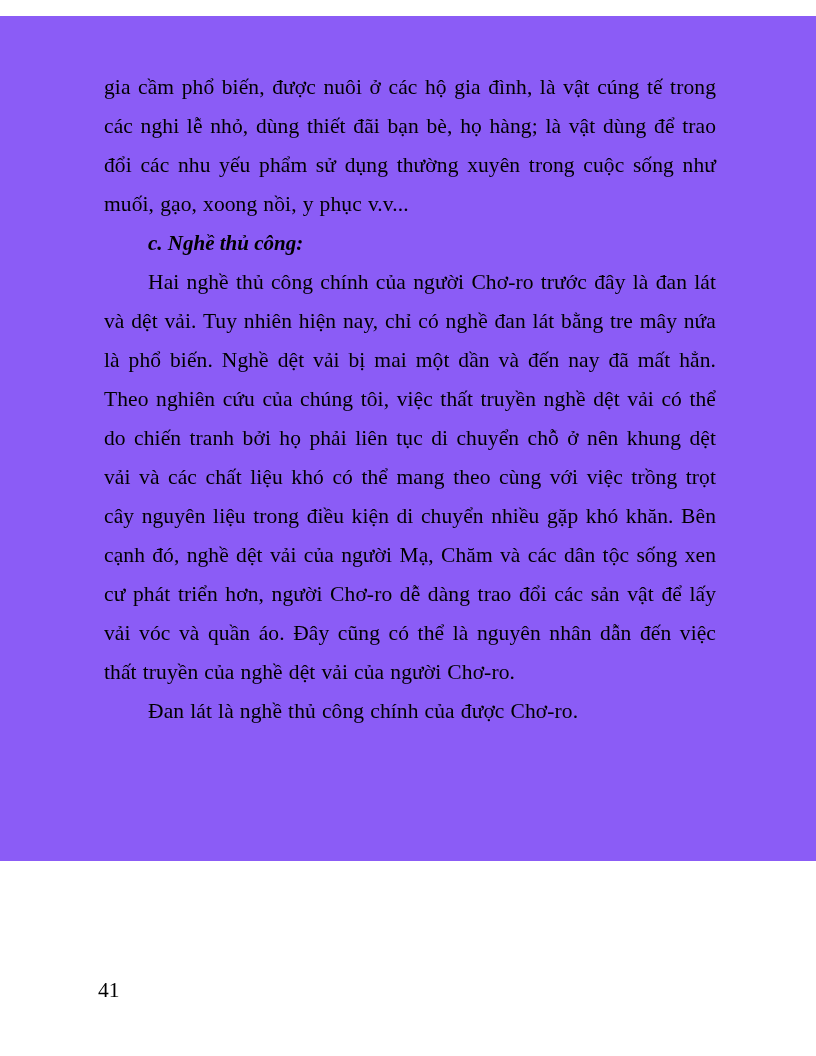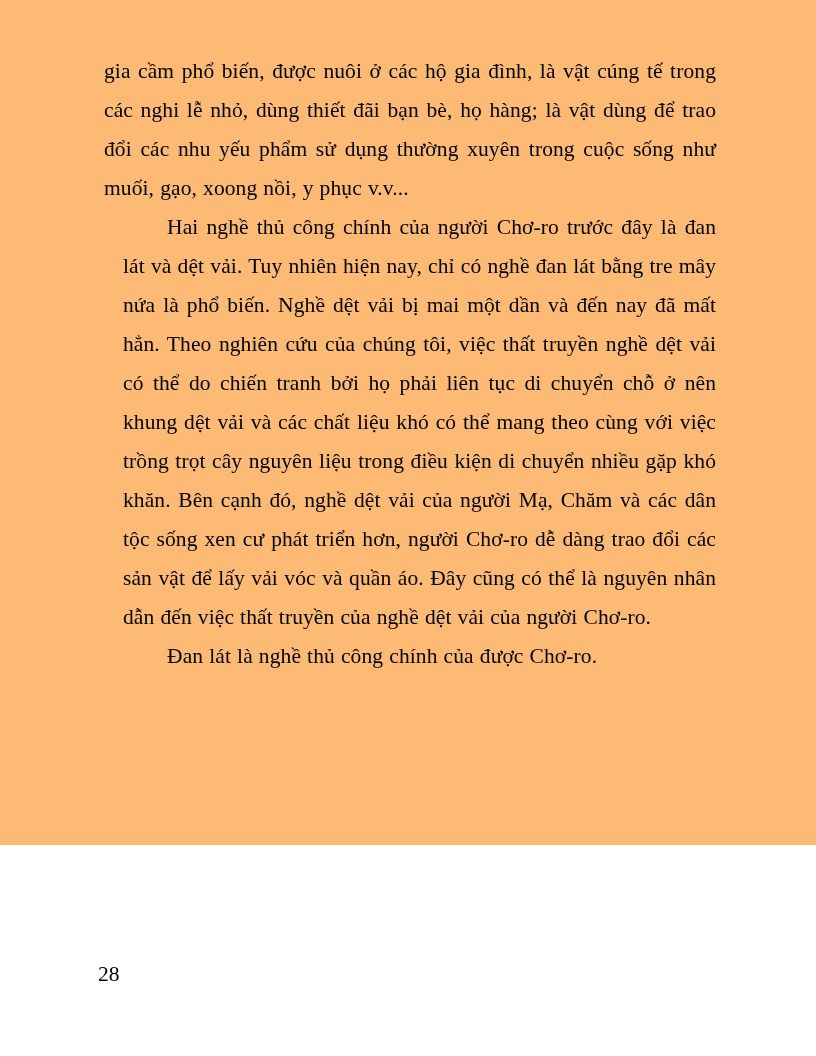--- a/index.html
+++ b/index.html
@@ -11,24 +11,24 @@
     width: 816px;
     height: 1056px;
     position: relative;
     font-family: "Liberation Serif", "DejaVu Serif", serif;
     color: #000000;
     overflow: hidden;
   }
   .page {
     position: absolute;
     left: 0;
-    top: 0;
+    top: 16px;
     width: 816px;
     height: 845px;
-    background: #fdba74;
+    background: #8b5cf6;
   }
   .content {
     position: absolute;
     left: 104px;
     top: 52px;
     width: 612px;
   }
   p {
     margin: 0;
     font-size: 21.5px;
@@ -36,21 +36,20 @@
     text-align: justify;
     text-justify: inter-word;
     letter-spacing: 0.1px;
     word-spacing: 0.6px;
   }
   p.continued {
     text-indent: 0;
   }
   p.indented {
     text-indent: 44px;
-    margin-left: 19px;
   }
   .subhead {
     margin: 0;
     font-size: 21px;
     line-height: 39px;
     font-weight: bold;
     font-style: italic;
     text-indent: 44px;
     text-align: left;
   }
@@ -63,22 +62,23 @@
   }
 </style>
 </head>
 <body>
 
 <div class="page">
   <div class="content">
 
     <p class="continued">gia cầm phổ biến, được nuôi ở các hộ gia đình, là vật cúng tế trong các nghi lễ nhỏ, dùng thiết đãi bạn bè, họ hàng; là vật dùng để trao đổi các nhu yếu phẩm sử dụng thường xuyên trong cuộc sống như muối, gạo, xoong nồi, y phục v.v...</p>
 
+    <div class="subhead">c. Nghề thủ công:</div>
 
     <p class="indented">Hai nghề thủ công chính của người Chơ-ro trước đây là đan lát và dệt vải. Tuy nhiên hiện nay, chỉ có nghề đan lát bằng tre mây nứa là phổ biến. Nghề dệt vải bị mai một dần và đến nay đã mất hẳn. Theo nghiên cứu của chúng tôi, việc thất truyền nghề dệt vải có thể do chiến tranh bởi họ phải liên tục di chuyển chỗ ở nên khung dệt vải và các chất liệu khó có thể mang theo cùng với việc trồng trọt cây nguyên liệu trong điều kiện di chuyển nhiều gặp khó khăn. Bên cạnh đó, nghề dệt vải của người Mạ, Chăm và các dân tộc sống xen cư phát triển hơn, người Chơ-ro dễ dàng trao đổi các sản vật để lấy vải vóc và quần áo. Đây cũng có thể là nguyên nhân dẫn đến việc thất truyền của nghề dệt vải của người Chơ-ro.</p>
 
 
     <p class="indented">Đan lát là nghề thủ công chính của được Chơ-ro.</p>
 
   </div>
 
-  <div class="page-number">28</div>
+  <div class="page-number">41</div>
 </div>
 
 </body></html>

